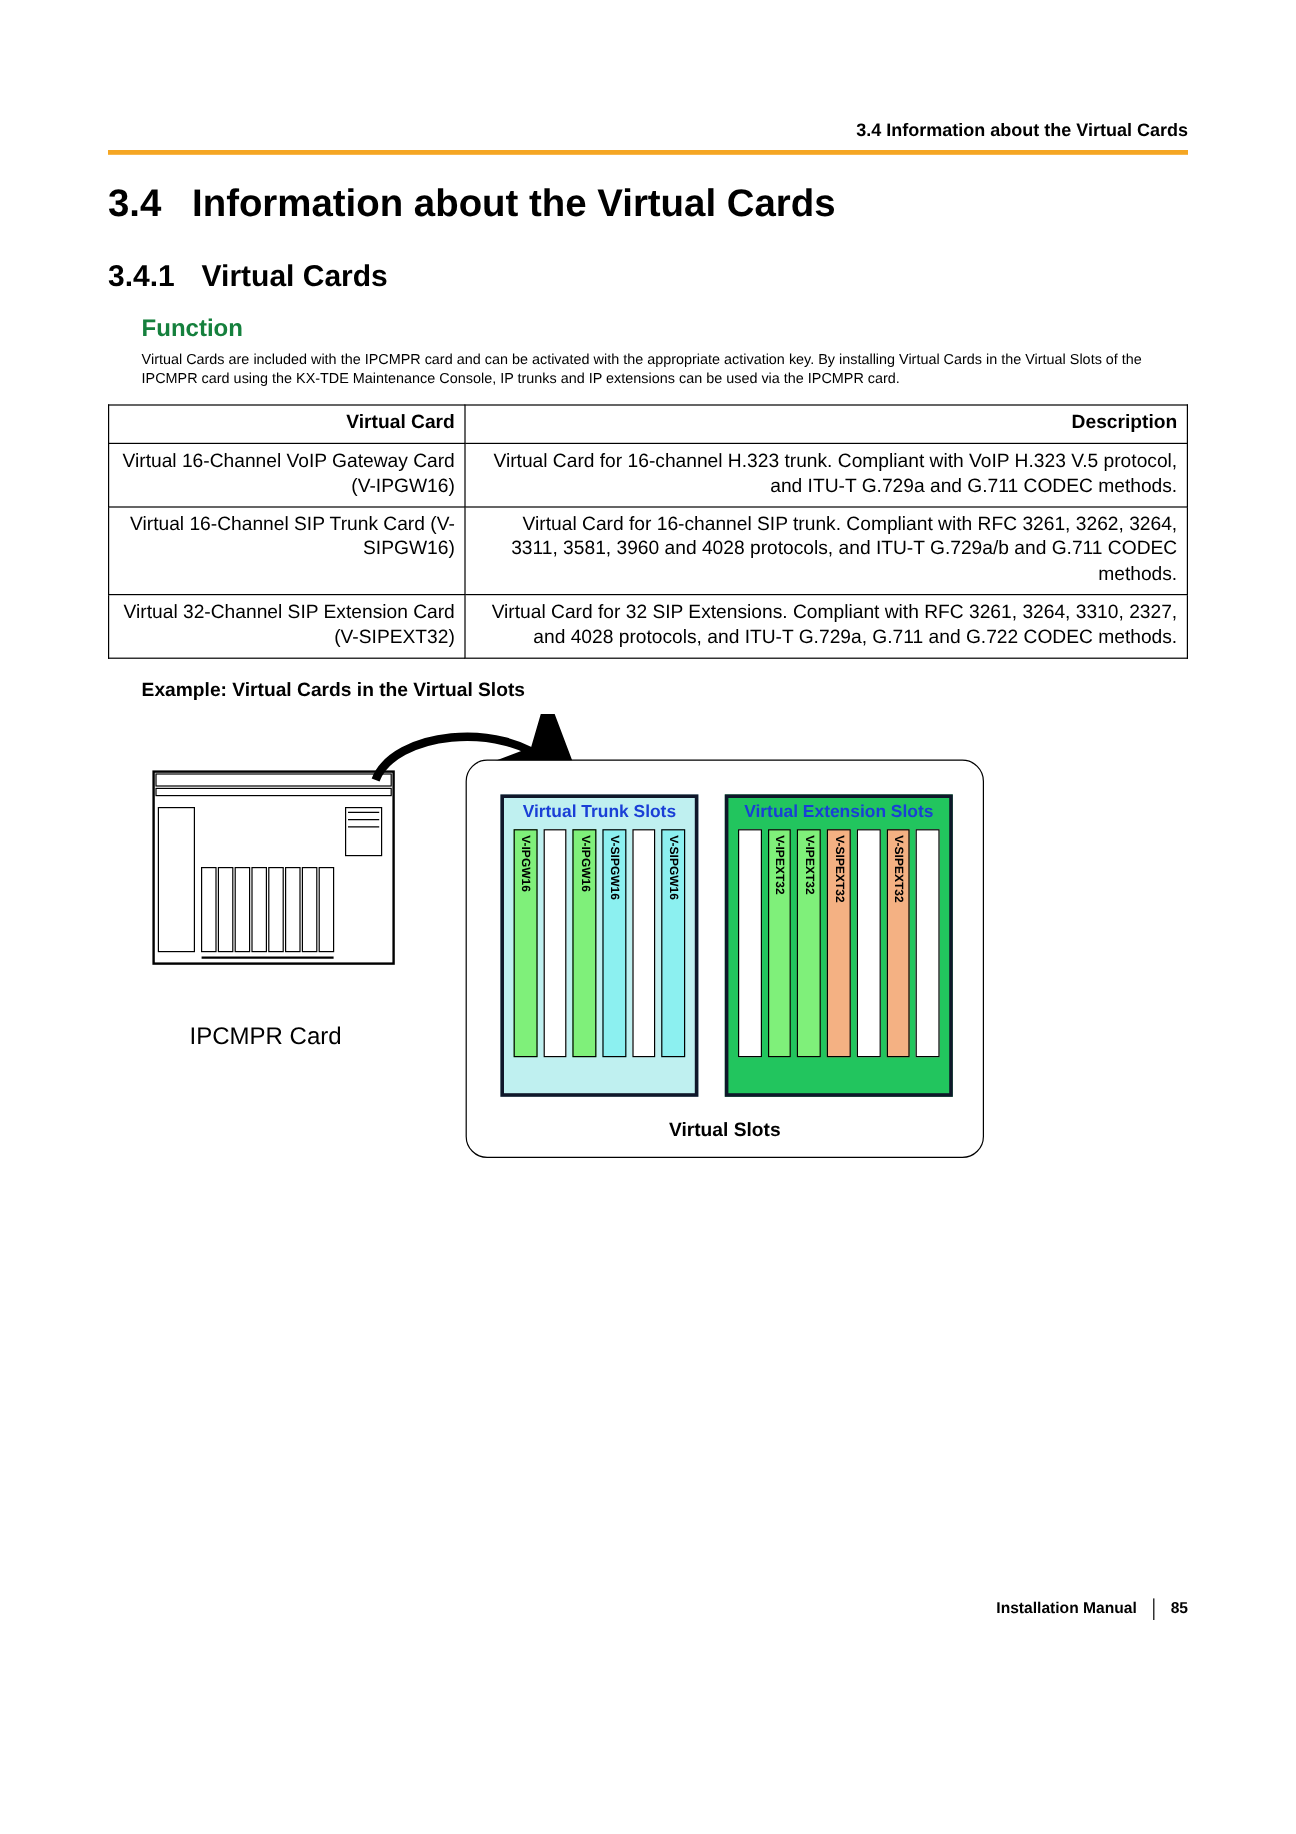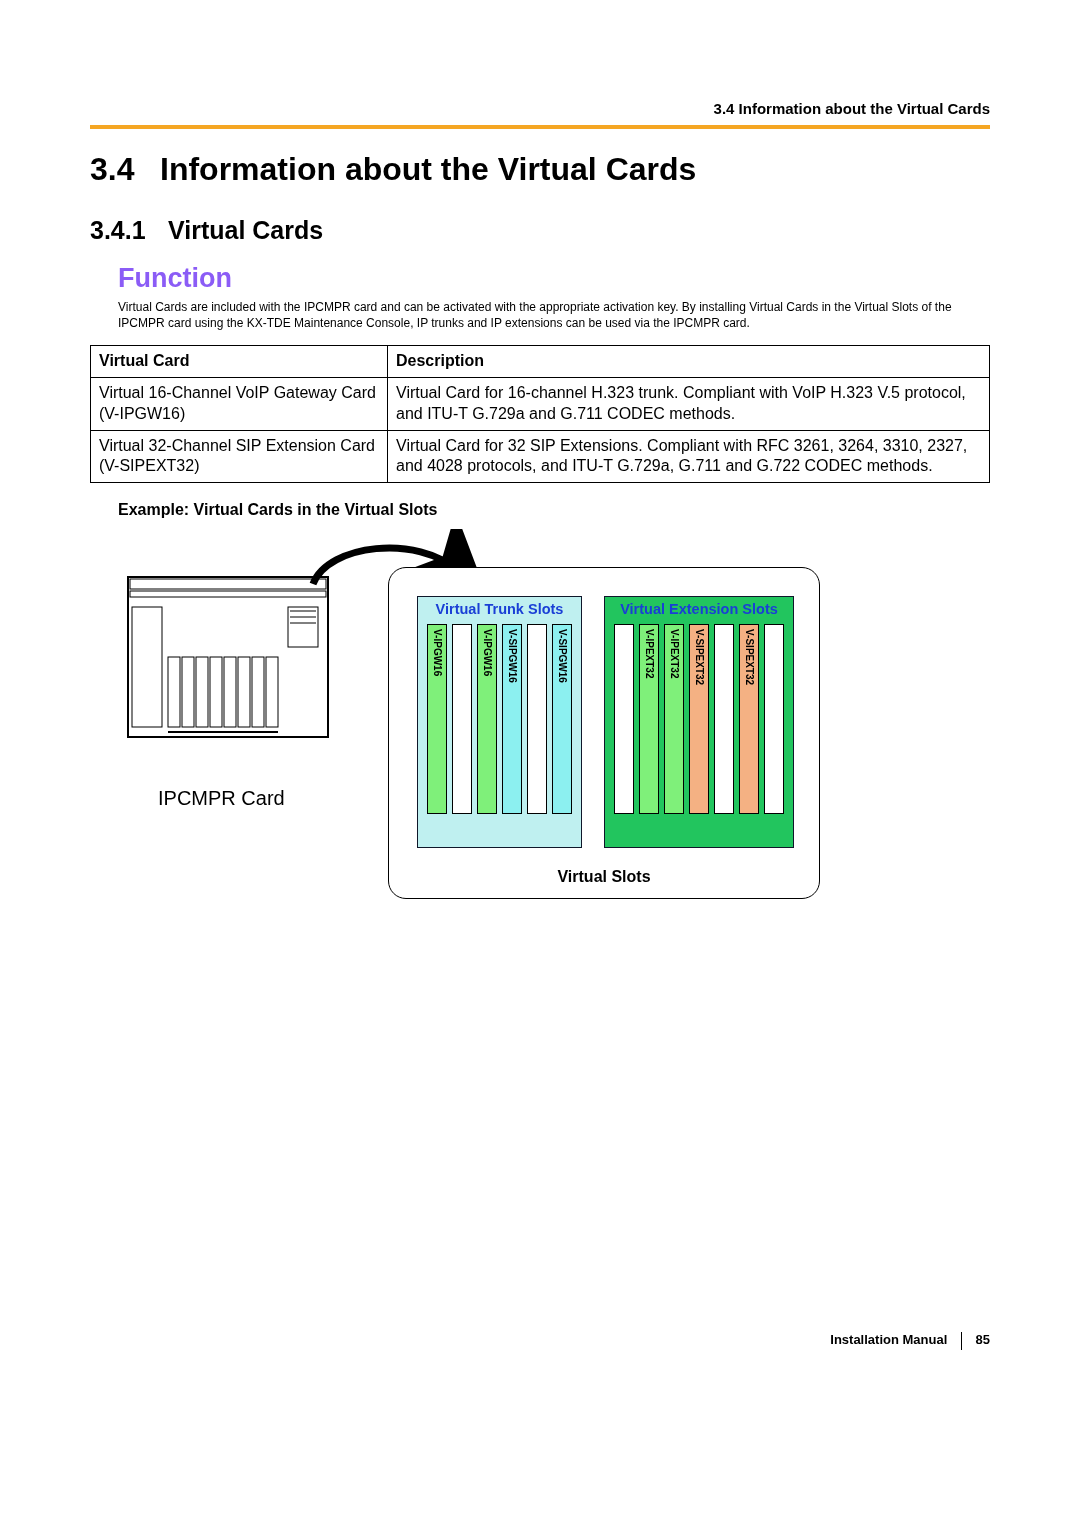--- a/index.html
+++ b/index.html
@@ -33,40 +33,40 @@
     margin: 0 0 28px 0;
   }
   h1.section-title .num { display:inline-block; width: 70px; }
   h2.subsection-title {
     font-size: 25px;
     font-weight: bold;
     margin: 0 0 18px 0;
   }
   h2.subsection-title .num { display:inline-block; width: 78px; }
   h3.function-title {
-    color: #8b5cf6;
-    font-size: 27px;
+    color: #15803d;
+    font-size: 20px;
     font-weight: bold;
     margin: 0 0 6px 28px;
   }
   p.intro {
     margin: 0 0 14px 28px;
     font-size: 12px;
     line-height: 1.3;
   }
   table.vcards {
     border-collapse: collapse;
     width: 100%;
     margin: 0 0 18px 0;
     font-size: 16px;
   }
   table.vcards th, table.vcards td {
     border: 1px solid #000;
     padding: 5px 8px;
-    text-align: left;
+    text-align: right;
     vertical-align: top;
     line-height: 1.3;
   }
   table.vcards th { font-weight: bold; }
   table.vcards th:first-child { width: 280px; }
   p.example-title {
     font-weight: bold;
     font-size: 16px;
     margin: 0 0 18px 28px;
   }
@@ -120,21 +120,21 @@
   .slots-title {
     text-align: center;
     font-weight: bold;
     font-size: 16px;
     margin-top: 300px;
   }
   .slot-group {
     position: absolute;
     top: 28px;
     height: 252px;
-    border: 1px solid #0f172a;
+    border: 3px solid #0f172a;
     box-sizing: border-box;
   }
   .trunk-group {
     left: 28px;
     width: 165px;
     background: #bff0f0;
   }
   .ext-group {
     left: 215px;
     width: 190px;
@@ -202,20 +202,24 @@
         <th>Virtual Card</th>
         <th>Description</th>
       </tr>
     </thead>
     <tbody>
       <tr>
         <td>Virtual 16-Channel VoIP Gateway Card (V-IPGW16)</td>
         <td>Virtual Card for 16-channel H.323 trunk. Compliant with VoIP H.323 V.5 protocol, and ITU-T G.729a and G.711 CODEC methods.</td>
       </tr>
       <tr>
+        <td>Virtual 16-Channel SIP Trunk Card (V-SIPGW16)</td>
+        <td>Virtual Card for 16-channel SIP trunk. Compliant with RFC 3261, 3262, 3264, 3311, 3581, 3960 and 4028 protocols, and ITU-T G.729a/b and G.711 CODEC methods.</td>
+      </tr>
+      <tr>
         <td>Virtual 32-Channel SIP Extension Card (V-SIPEXT32)</td>
         <td>Virtual Card for 32 SIP Extensions. Compliant with RFC 3261, 3264, 3310, 2327, and 4028 protocols, and ITU-T G.729a, G.711 and G.722 CODEC methods.</td>
       </tr>
     </tbody>
   </table>
 
   <p class="example-title">Example: Virtual Cards in the Virtual Slots</p>
 
   <div class="diagram-wrap">
     <div class="diagram">

